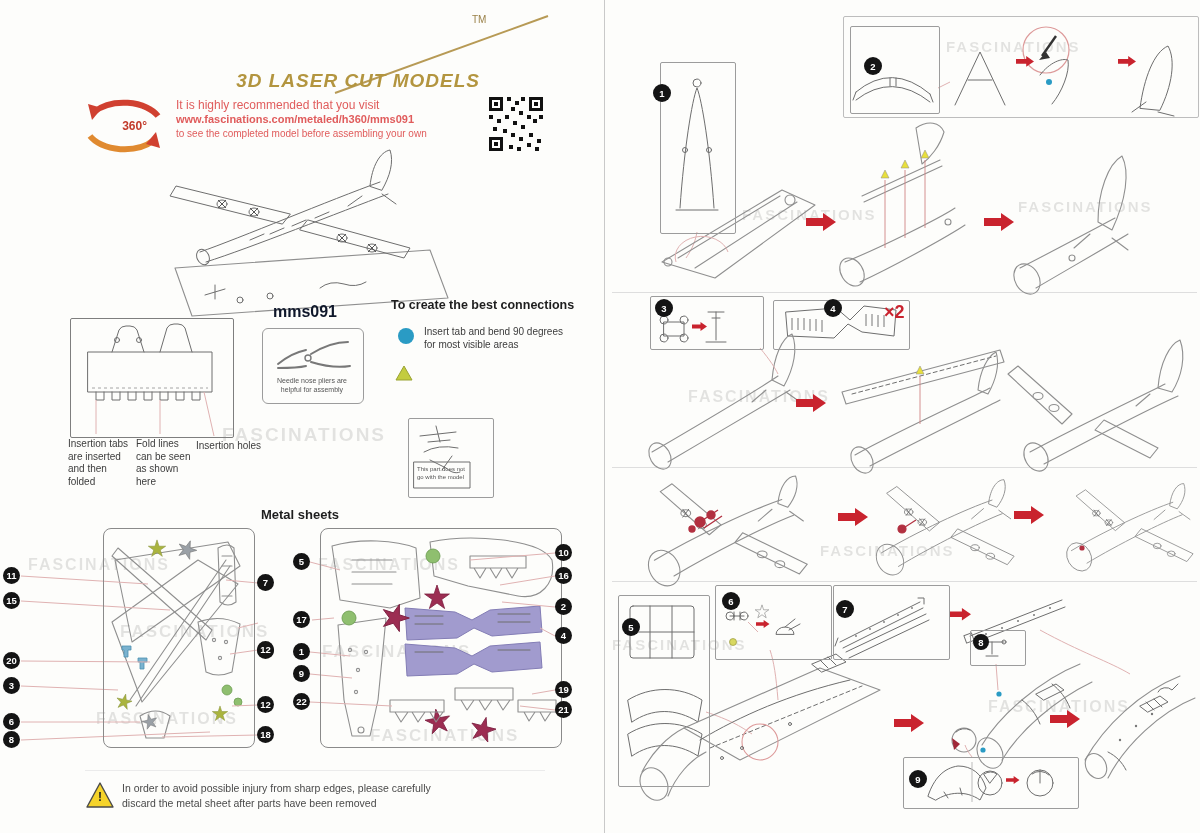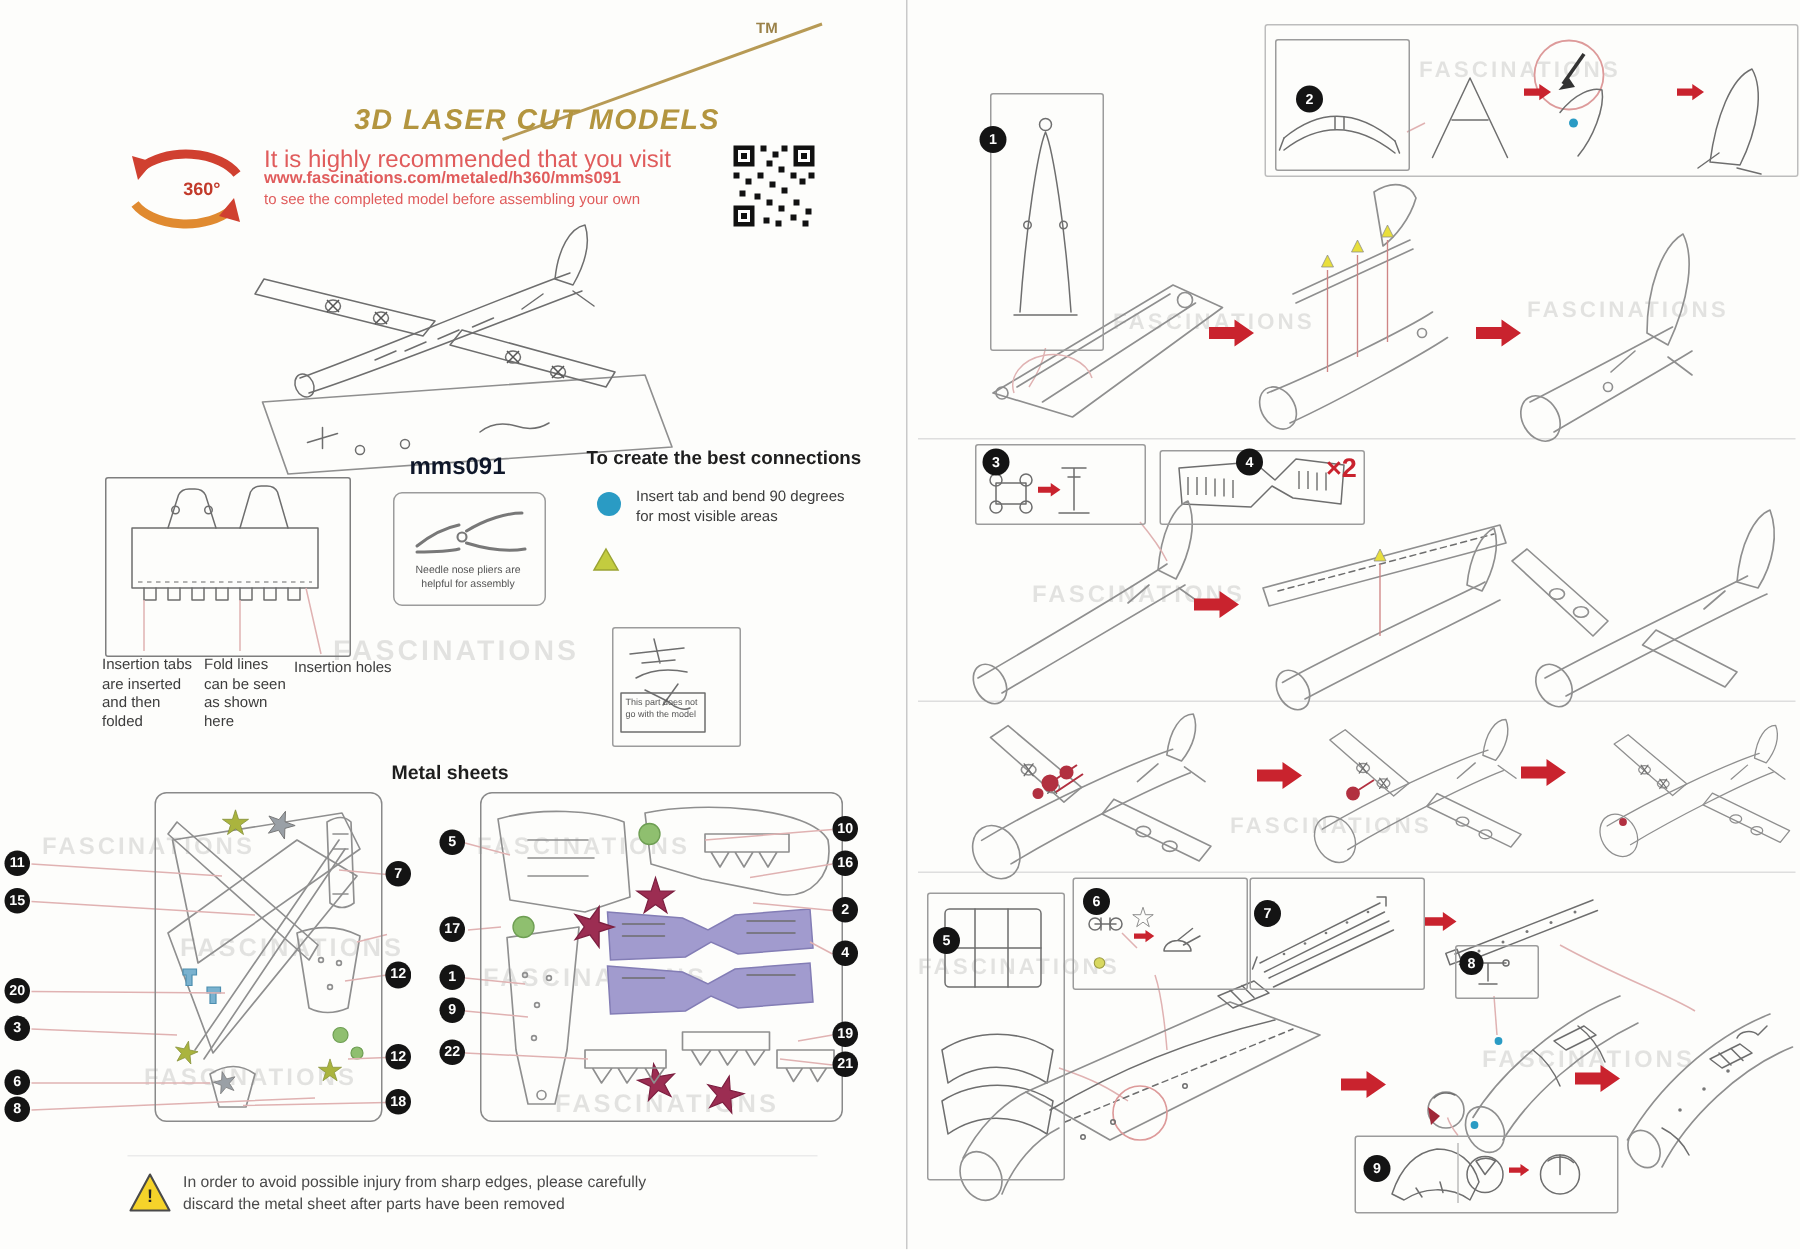--- a/index.html
+++ b/index.html
@@ -470,25 +470,25 @@
   <div class="box" style="left:843px;top:16px;width:354px;height:100px;border-color:#bdbdbd"></div>
   <div class="box" style="left:850px;top:26px;width:88px;height:86px"></div>
   <div class="box" style="left:650px;top:296px;width:112px;height:52px"></div>
   <div class="box" style="left:773px;top:300px;width:135px;height:48px"></div>
   <div class="box" style="left:618px;top:595px;width:90px;height:190px"></div>
   <div class="box" style="left:715px;top:585px;width:115px;height:73px"></div>
   <div class="box" style="left:833px;top:585px;width:115px;height:73px"></div>
   <div class="box" style="left:970px;top:630px;width:54px;height:34px"></div>
   <div class="box" style="left:903px;top:757px;width:174px;height:50px"></div>
 
-  <div class="t" style="left:504px;top:14px;font-size:10px;color:#9a8148;font-weight:bold">TM</div>
+  <div class="t" style="left:472px;top:14px;font-size:10px;color:#9a8148;font-weight:normal">TM</div>
   <div class="t" style="left:180px;top:70px;width:300px;text-align:right;font-size:19px;font-weight:bold;font-style:italic;color:#b3953f;letter-spacing:1px">3D LASER CUT MODELS</div>
 
   <div class="t" style="left:103px;top:119px;width:44px;text-align:right;font-size:12px;font-weight:bold;color:#c23a2a">360°</div>
-  <div class="t" style="left:176px;top:98px;font-size:16px;color:#e05c5c">It is highly recommended that you visit</div>
+  <div class="t" style="left:176px;top:98px;font-size:12px;color:#e05c5c">It is highly recommended that you visit</div>
   <div class="t" style="left:176px;top:113px;font-size:11px;font-weight:bold;color:#e05c5c">www.fascinations.com/metaled/h360/mms091</div>
   <div class="t" style="left:176px;top:128px;font-size:10px;color:#e05c5c">to see the completed model before assembling your own</div>
 
   <div class="t" style="left:255px;top:303px;width:100px;text-align:center;font-size:16px;font-weight:bold;color:#0f172a">mms091</div>
 
   <div class="t" style="left:391px;top:298px;font-size:12.5px;font-weight:bold;color:#1e1e1e">To create the best connections</div>
   <div class="t" style="left:424px;top:325px;width:152px;font-size:10px;line-height:1.3">Insert tab and bend 90 degrees for most visible areas</div>
 
   <div class="t" style="left:68px;top:438px;width:62px;font-size:10px;line-height:1.25">Insertion tabs are inserted and then folded</div>
   <div class="t" style="left:136px;top:438px;width:56px;font-size:10px;line-height:1.25">Fold lines can be seen as shown here</div>

